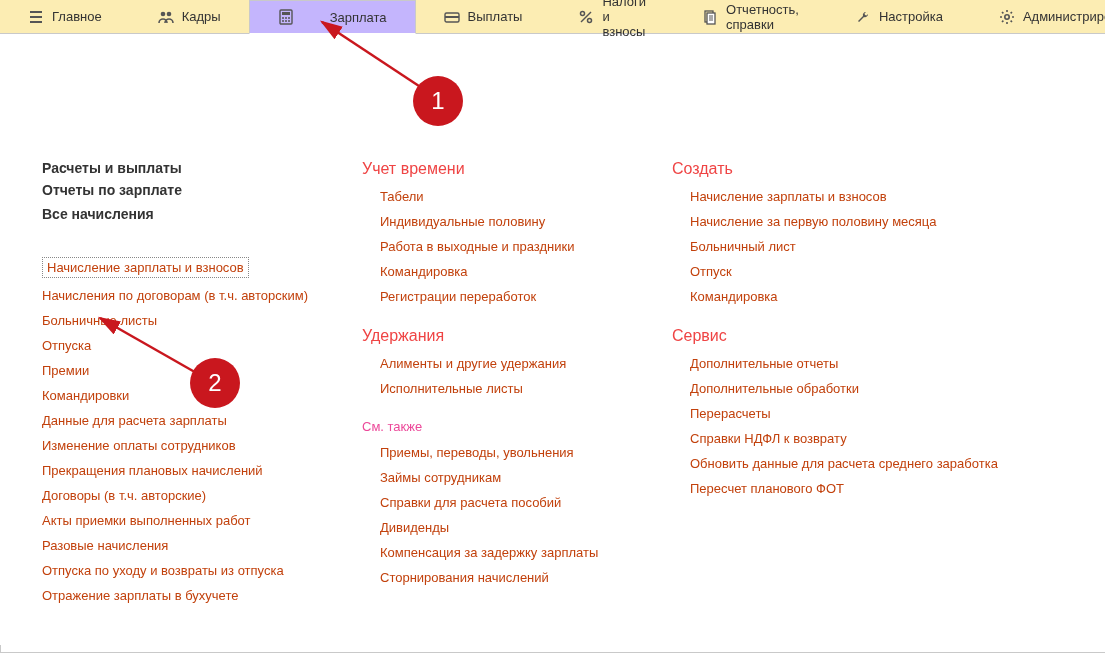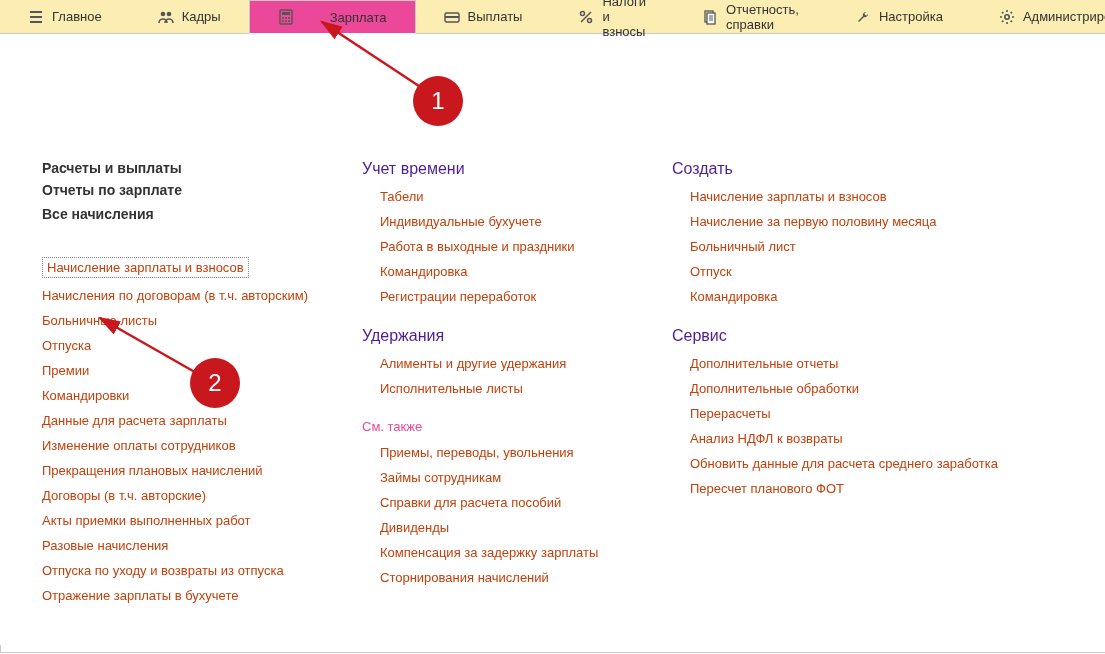--- a/index.html
+++ b/index.html
@@ -24,21 +24,21 @@
   }
   .topbar .tab {
     display: flex;
     align-items: center;
     padding: 0 28px;
     cursor: pointer;
     gap: 8px;
     border-right: 0;
   }
   .topbar .tab.active {
-    background: #ec4899;
+    background: #c4b5fd;
     border-left: 1px solid #c9c9c9;
     border-right: 1px solid #c9c9c9;
     border-top: 1px solid #c9c9c9;
     border-bottom: 1px solid #fff;
     margin-bottom: -1px;
     gap: 36px;
   }
   .topbar .icon {
     width: 16px; height: 16px; display:inline-flex; align-items:center; justify-content:center;
     color:#555;
@@ -52,21 +52,21 @@
   .col1 { width: 300px; margin-left: 18px;}
   .col2 { width: 290px; }
   .col3 { width: 380px; }
   .grp-title-bold {
     font-weight: bold;
     font-size: 14px;
     margin: 0 0 6px 0;
     cursor: pointer;
   }
   .grp-title {
-    color: #4c1d95;
+    color: #ef4444;
     font-size: 16px;
     margin: 0 0 6px 0;
     cursor: pointer;
   }
   .grp-sub {
     font-size: 13px;
     color:#ec4899;
     margin: 18px 0 6px 0;
   }
   ul.links {
@@ -224,21 +224,21 @@
       <li>Отпуска по уходу и возвраты из отпуска</li>
       <li>Отражение зарплаты в бухучете</li>
     </ul>
   </div>
 
   <div class="col col2">
     <div style="margin-top:86px;"></div>
     <div class="grp-title">Учет времени</div>
     <ul class="links">
       <li>Табели</li>
-      <li>Индивидуальные бухучете</li>
+      <li>Индивидуальные половину</li>
       <li>Работа в выходные и праздники</li>
       <li>Командировка</li>
       <li>Регистрации переработок</li>
     </ul>
 
     <div class="grp-title">Удержания</div>
     <ul class="links">
       <li>Алименты и другие удержания</li>
       <li>Исполнительные листы</li>
     </ul>
@@ -263,21 +263,21 @@
       <li>Больничный лист</li>
       <li>Отпуск</li>
       <li>Командировка</li>
     </ul>
 
     <div class="grp-title">Сервис</div>
     <ul class="links">
       <li>Дополнительные отчеты</li>
       <li>Дополнительные обработки</li>
       <li>Перерасчеты</li>
-      <li>Анализ НДФЛ к возвраты</li>
+      <li>Справки НДФЛ к возврату</li>
       <li>Обновить данные для расчета среднего заработка</li>
       <li>Пересчет планового ФОТ</li>
     </ul>
   </div>
 </div>
 
 <svg class="arrow-svg" style="left:0;top:0" width="1105" height="654">
   <defs>
     <marker id="ah" markerWidth="10" markerHeight="10" refX="8" refY="3" orient="auto">
       <path d="M0,0 L9,3 L0,6 z" fill="#c9171e"></path>

